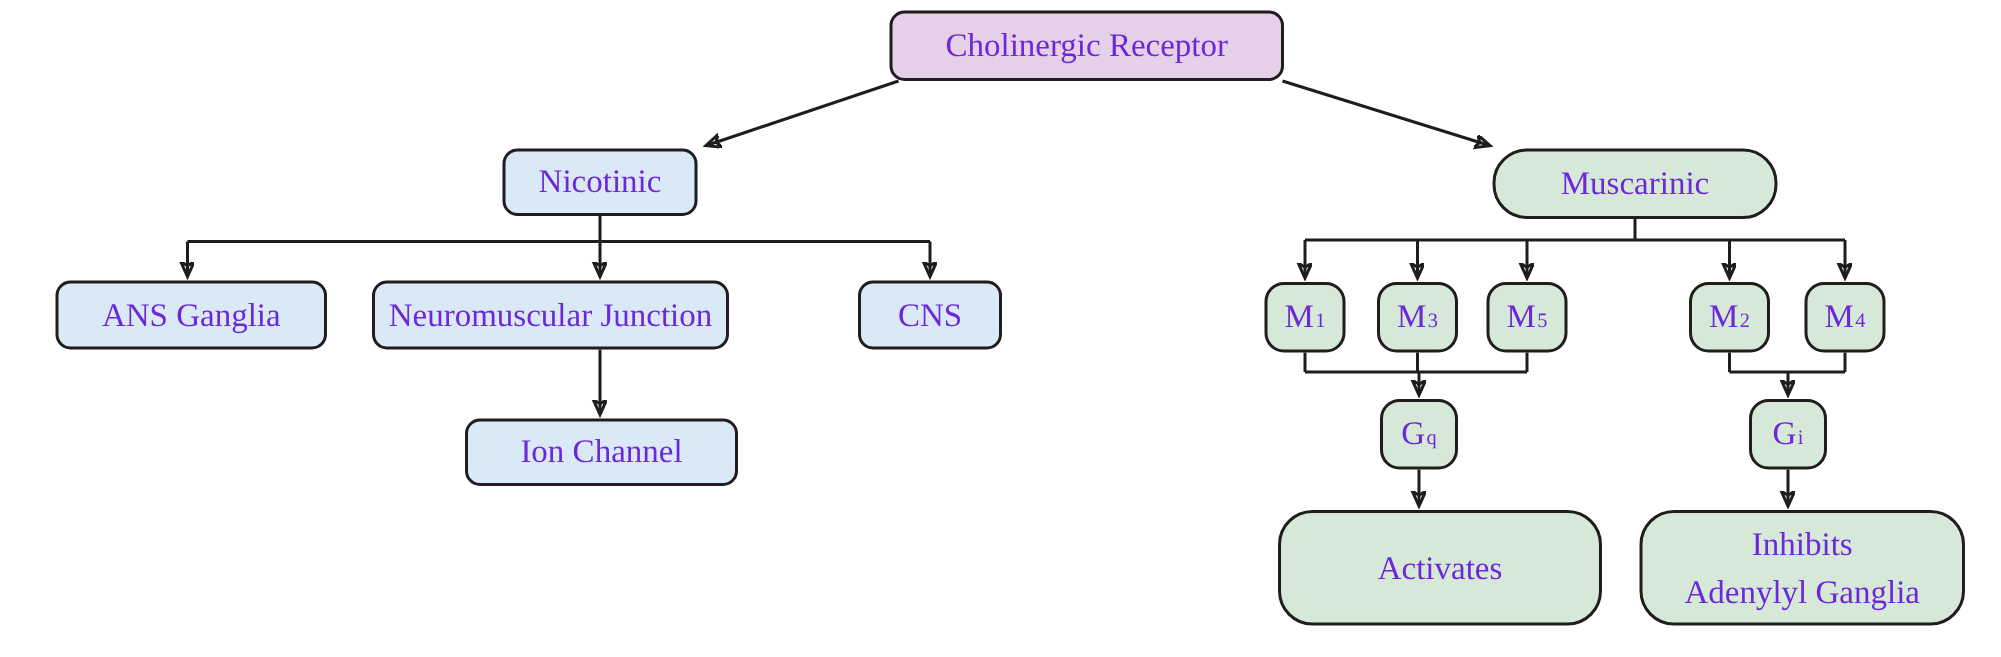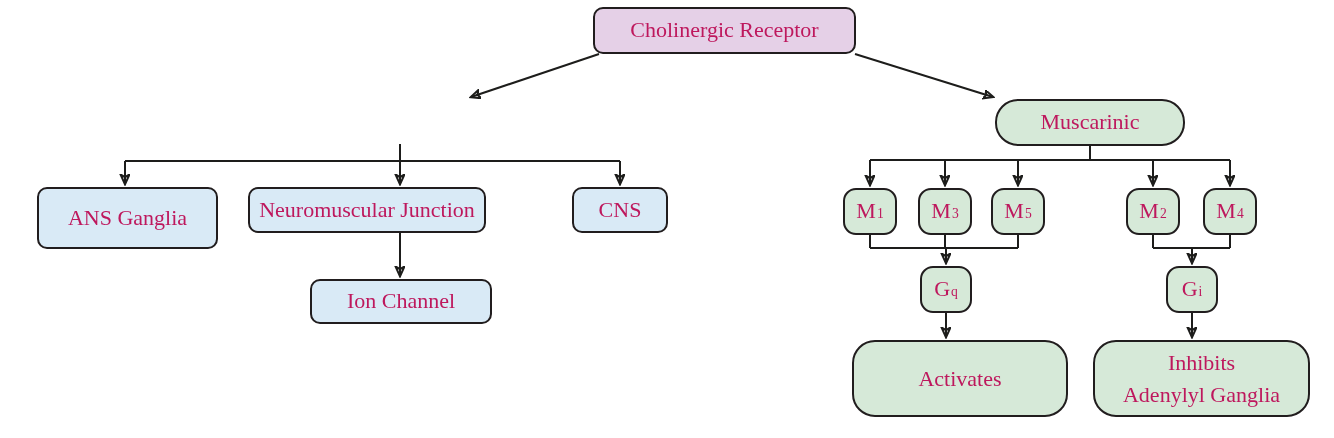--- a/index.html
+++ b/index.html
@@ -6,21 +6,21 @@
     margin: 0;
     padding: 0;
     background: #ffffff;
   }
   .stage {
     position: relative;
     width: 1334px;
     height: 438px;
     background: #ffffff;
     font-family: "Liberation Serif", "DejaVu Serif", serif;
-    color: #be185d;
+    color: #6d28d9;
     overflow: hidden;
   }
   svg.edges {
     position: absolute;
     left: 0; top: 0;
     width: 1334px; height: 438px;
   }
   svg.edges path {
     fill: none;
     stroke: #1d1d1b;
@@ -98,26 +98,29 @@
     <path d="M1192,248 L1192,263" marker-end="url(#ah)"></path>
 
     <path d="M946,313 L946,337" marker-end="url(#ah)"></path>
     <path d="M1192,313 L1192,337" marker-end="url(#ah)"></path>
   </svg>
 
   <div class="node purple" style="left:593px; top:7px; width:263px; height:47px;">
     <span>Cholinergic Receptor</span>
   </div>
 
+  <div class="node blue" style="left:335px; top:99px; width:130px; height:45px;">
+    <span>Nicotinic</span>
+  </div>
 
   <div class="node green" style="left:995px; top:99px; width:190px; height:47px;">
     <span>Muscarinic</span>
   </div>
 
-  <div class="node blue" style="left:37px; top:187px; width:181px; height:62px;">
+  <div class="node blue" style="left:37px; top:187px; width:181px; height:46px;">
     <span>ANS Ganglia</span>
   </div>
 
   <div class="node blue" style="left:248px; top:187px; width:238px; height:46px;">
     <span>Neuromuscular Junction</span>
   </div>
 
   <div class="node blue" style="left:572px; top:187px; width:96px; height:46px;">
     <span>CNS</span>
   </div>

